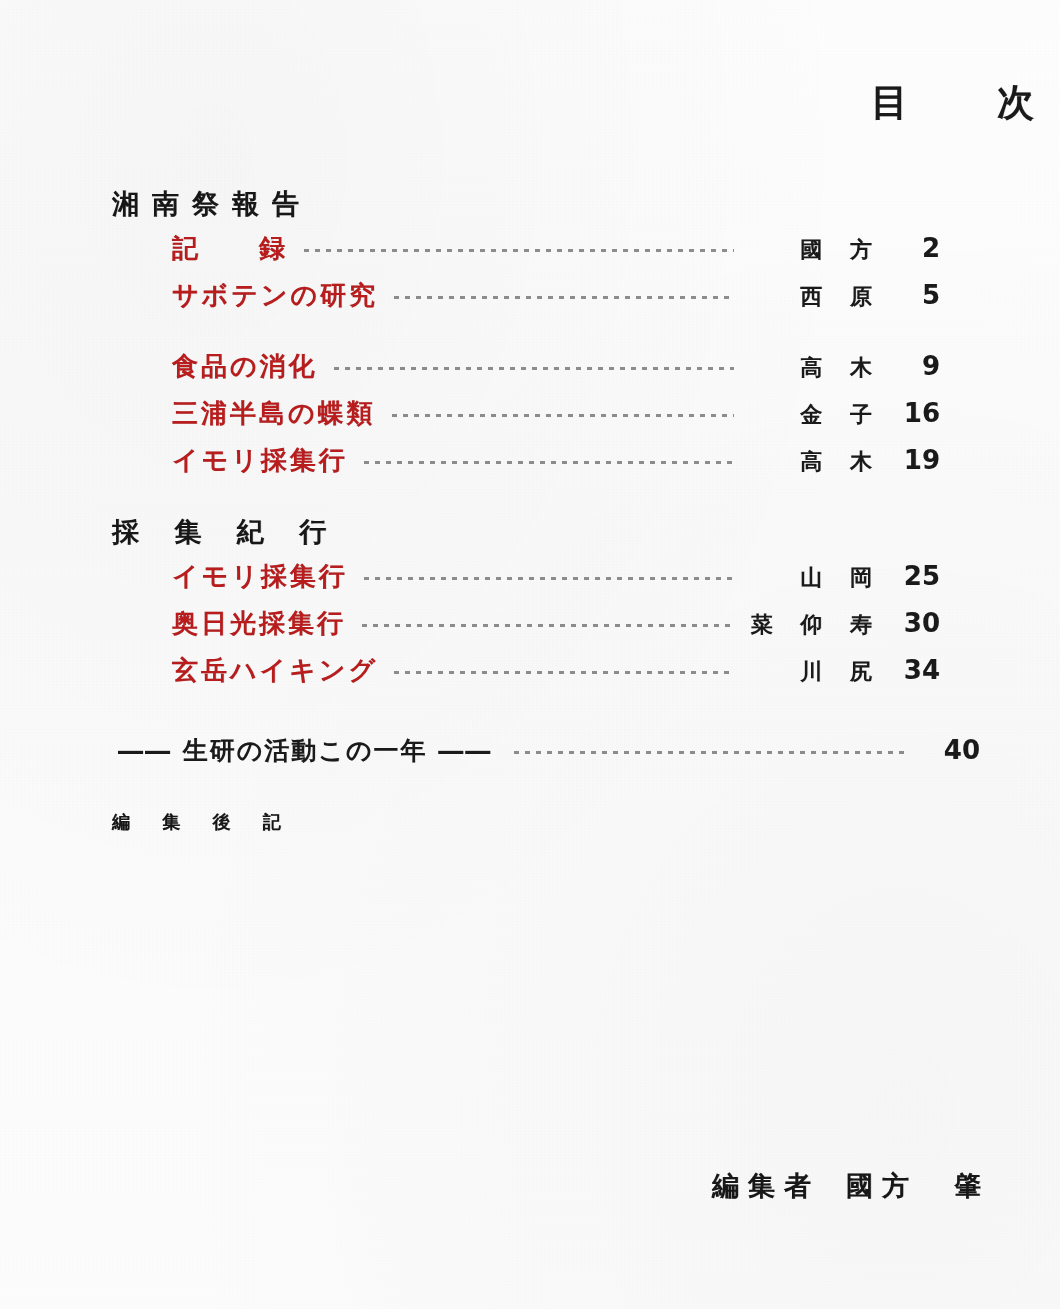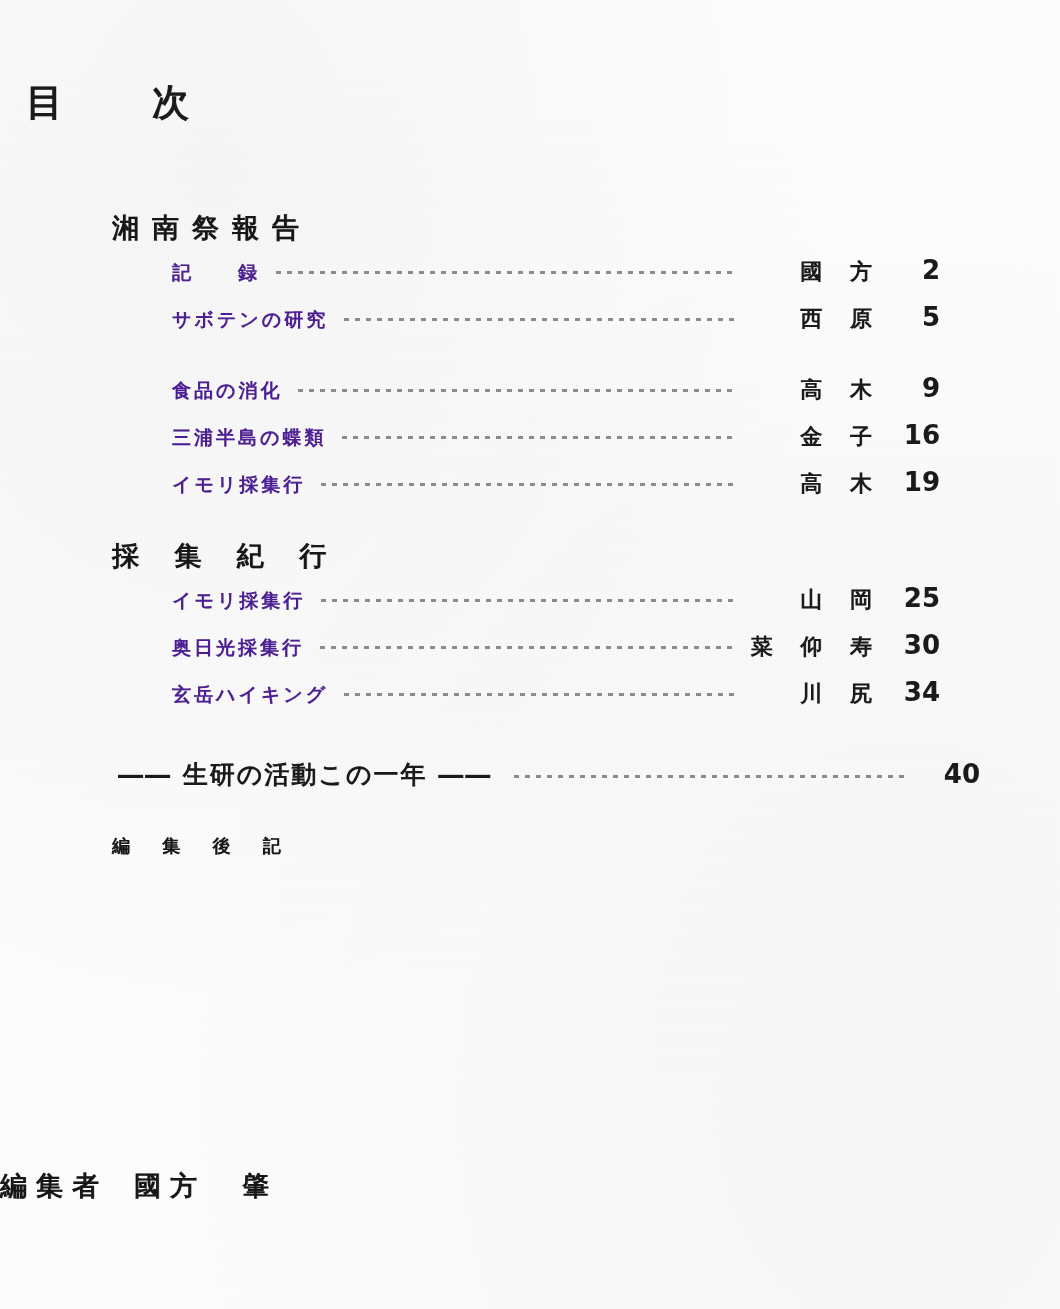--- a/index.html
+++ b/index.html
@@ -39,21 +39,21 @@
     position: absolute;
     inset: 0;
   }
 
   
   .doc-title {
     position: absolute;
     top: 78px;
     left: 0;
     width: 1060px;
-    text-align: left;
+    text-align: right;
     font-size: 37px;
     letter-spacing: 26px;
     text-indent: 26px;
     font-weight: 700;
     color: #1a1a1a;
     font-family: "DejaVu Sans", sans-serif;
     text-shadow: 0.5px 0.4px 0 rgba(0,0,0,0.28), -0.4px 0.3px 0 rgba(0,0,0,0.12);
   }
 
   
@@ -67,35 +67,34 @@
     margin-bottom: 24px;
   }
   .section-heading {
     font-size: 27px;
     font-weight: 700;
     letter-spacing: 13px;
     margin-left: 112px;
     margin-bottom: 9px;
     color: #171717;
     text-shadow: 0.5px 0.4px 0 rgba(0,0,0,0.3);
-    margin-top: 24px;
   }
   .entry {
     display: flex;
     align-items: baseline;
     margin-left: 172px;
     margin-right: 120px;
     height: 47px;
   }
   .entry-title {
-    font-size: 19px;
+    font-size: 26px;
     font-weight: 600;
     letter-spacing: 3px;
     white-space: nowrap;
-    color: #4c1d95;
+    color: #b91c1c;
     text-shadow: 0.4px 0.35px 0 rgba(0,0,0,0.22);
   }
   .leader {
     flex: 1 1 auto;
     margin: 0 12px 0 16px;
     position: relative;
     top: -5px;
     height: 3px;
     background-image: repeating-linear-gradient(90deg,
         rgba(40,40,40,0.72) 0px, rgba(40,40,40,0.72) 5px,
@@ -153,21 +152,21 @@
     letter-spacing: 13px;
     color: #171717;
     text-shadow: 0.5px 0.4px 0 rgba(0,0,0,0.3);
   }
 
   .editor-line {
     position: absolute;
     top: 1168px;
     left: 0;
     width: 1060px;
-    text-align: left;
+    text-align: right;
     padding-right: 70px;
     box-sizing: border-box;
     font-size: 27px;
     font-weight: 700;
     letter-spacing: 9px;
     color: #171717;
     text-shadow: 0.5px 0.4px 0 rgba(0,0,0,0.3);
   }
   .editor-line .ed-label { margin-right: 26px; }
 </style>

